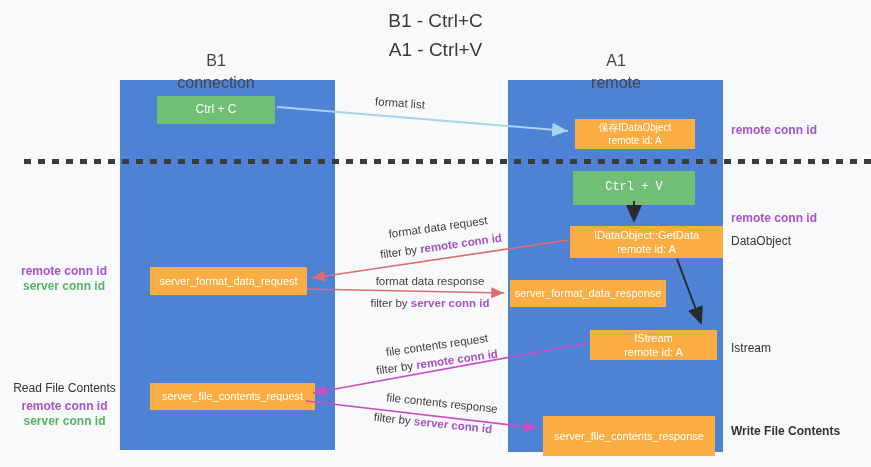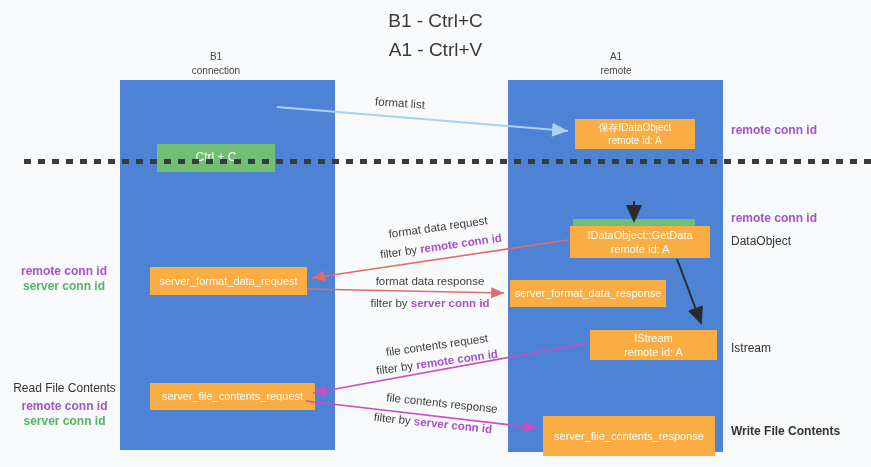--- a/index.html
+++ b/index.html
@@ -5,36 +5,36 @@
   html,body { margin:0; padding:0; background:#f8f9fa; font-family:"Liberation Sans",sans-serif; }
   .stage { position:relative; width:871px; height:467px; background:#f8f9fa; overflow:hidden; }
 
   .title { position:absolute; top:7px; left:0; width:100%; text-align:center;
            font-size:19px; color:#3a3a3a; line-height:1.5; }
 
   .col { position:absolute; background:#4d82d4; z-index:1; }
   .col-left  { left:120px; top:80px; width:215px; height:370px; }
   .col-right { left:508px; top:80px; width:215px; height:372px; }
 
-  .hdr { position:absolute; text-align:center; color:#454545; font-size:10px; line-height:1.35; z-index:2; }
+  .hdr { position:absolute; text-align:center; color:#454545; font-size:16px; line-height:1.35; z-index:2; }
   .hdr-left  { left:156px; top:50px; width:120px; }
   .hdr-right { left:556px; top:50px; width:120px; }
 
   .dash { position:absolute; left:24px; top:159px; width:847px; height:5px; z-index:4;
           background:repeating-linear-gradient(90deg,#3b3b3b 0 7px,transparent 7px 14px); }
 
   .box { position:absolute; display:flex; flex-direction:column; align-items:center; justify-content:center;
          color:#fff; text-align:center; line-height:1.3; z-index:3; }
-  .green  { background:#71bf74; font-size:12px;margin-top:48px; }
+  .green  { background:#71bf74; font-size:12px; }
   .orange { background:#f9ad42; font-size:11px; }
 
   .b-ctrlc   { left:157px; top:96px;  width:118px; height:28px; }
   .b-save    { left:575px; top:119px; width:120px; height:30px; font-size:10px; }
   .b-ctrlv   { left:573px; top:171px; width:122px; height:34px;font-family:Liberation Mono, monospace; }
-  .b-getdata { left:570px; top:226px; width:140px; height:32px; }
+  .b-getdata { left:570px; top:226px; width:153px; height:32px; }
   .b-sfdreq  { left:150px; top:267px; width:157px; height:28px; }
   .b-sfdres  { left:510px; top:280px; width:156px; height:27px; }
   .b-istream { left:590px; top:330px; width:127px; height:30px; }
   .b-sfcreq  { left:150px; top:383px; width:165px; height:27px; }
   .b-sfcres  { left:543px; top:416px; width:172px; height:40px; }
 
   svg.arrows { position:absolute; left:0; top:0; width:871px; height:467px; z-index:5; pointer-events:none; }
 
   .albl { position:absolute; font-size:11.5px; color:#3f3f3f; text-align:center;
           white-space:nowrap; z-index:6; }

